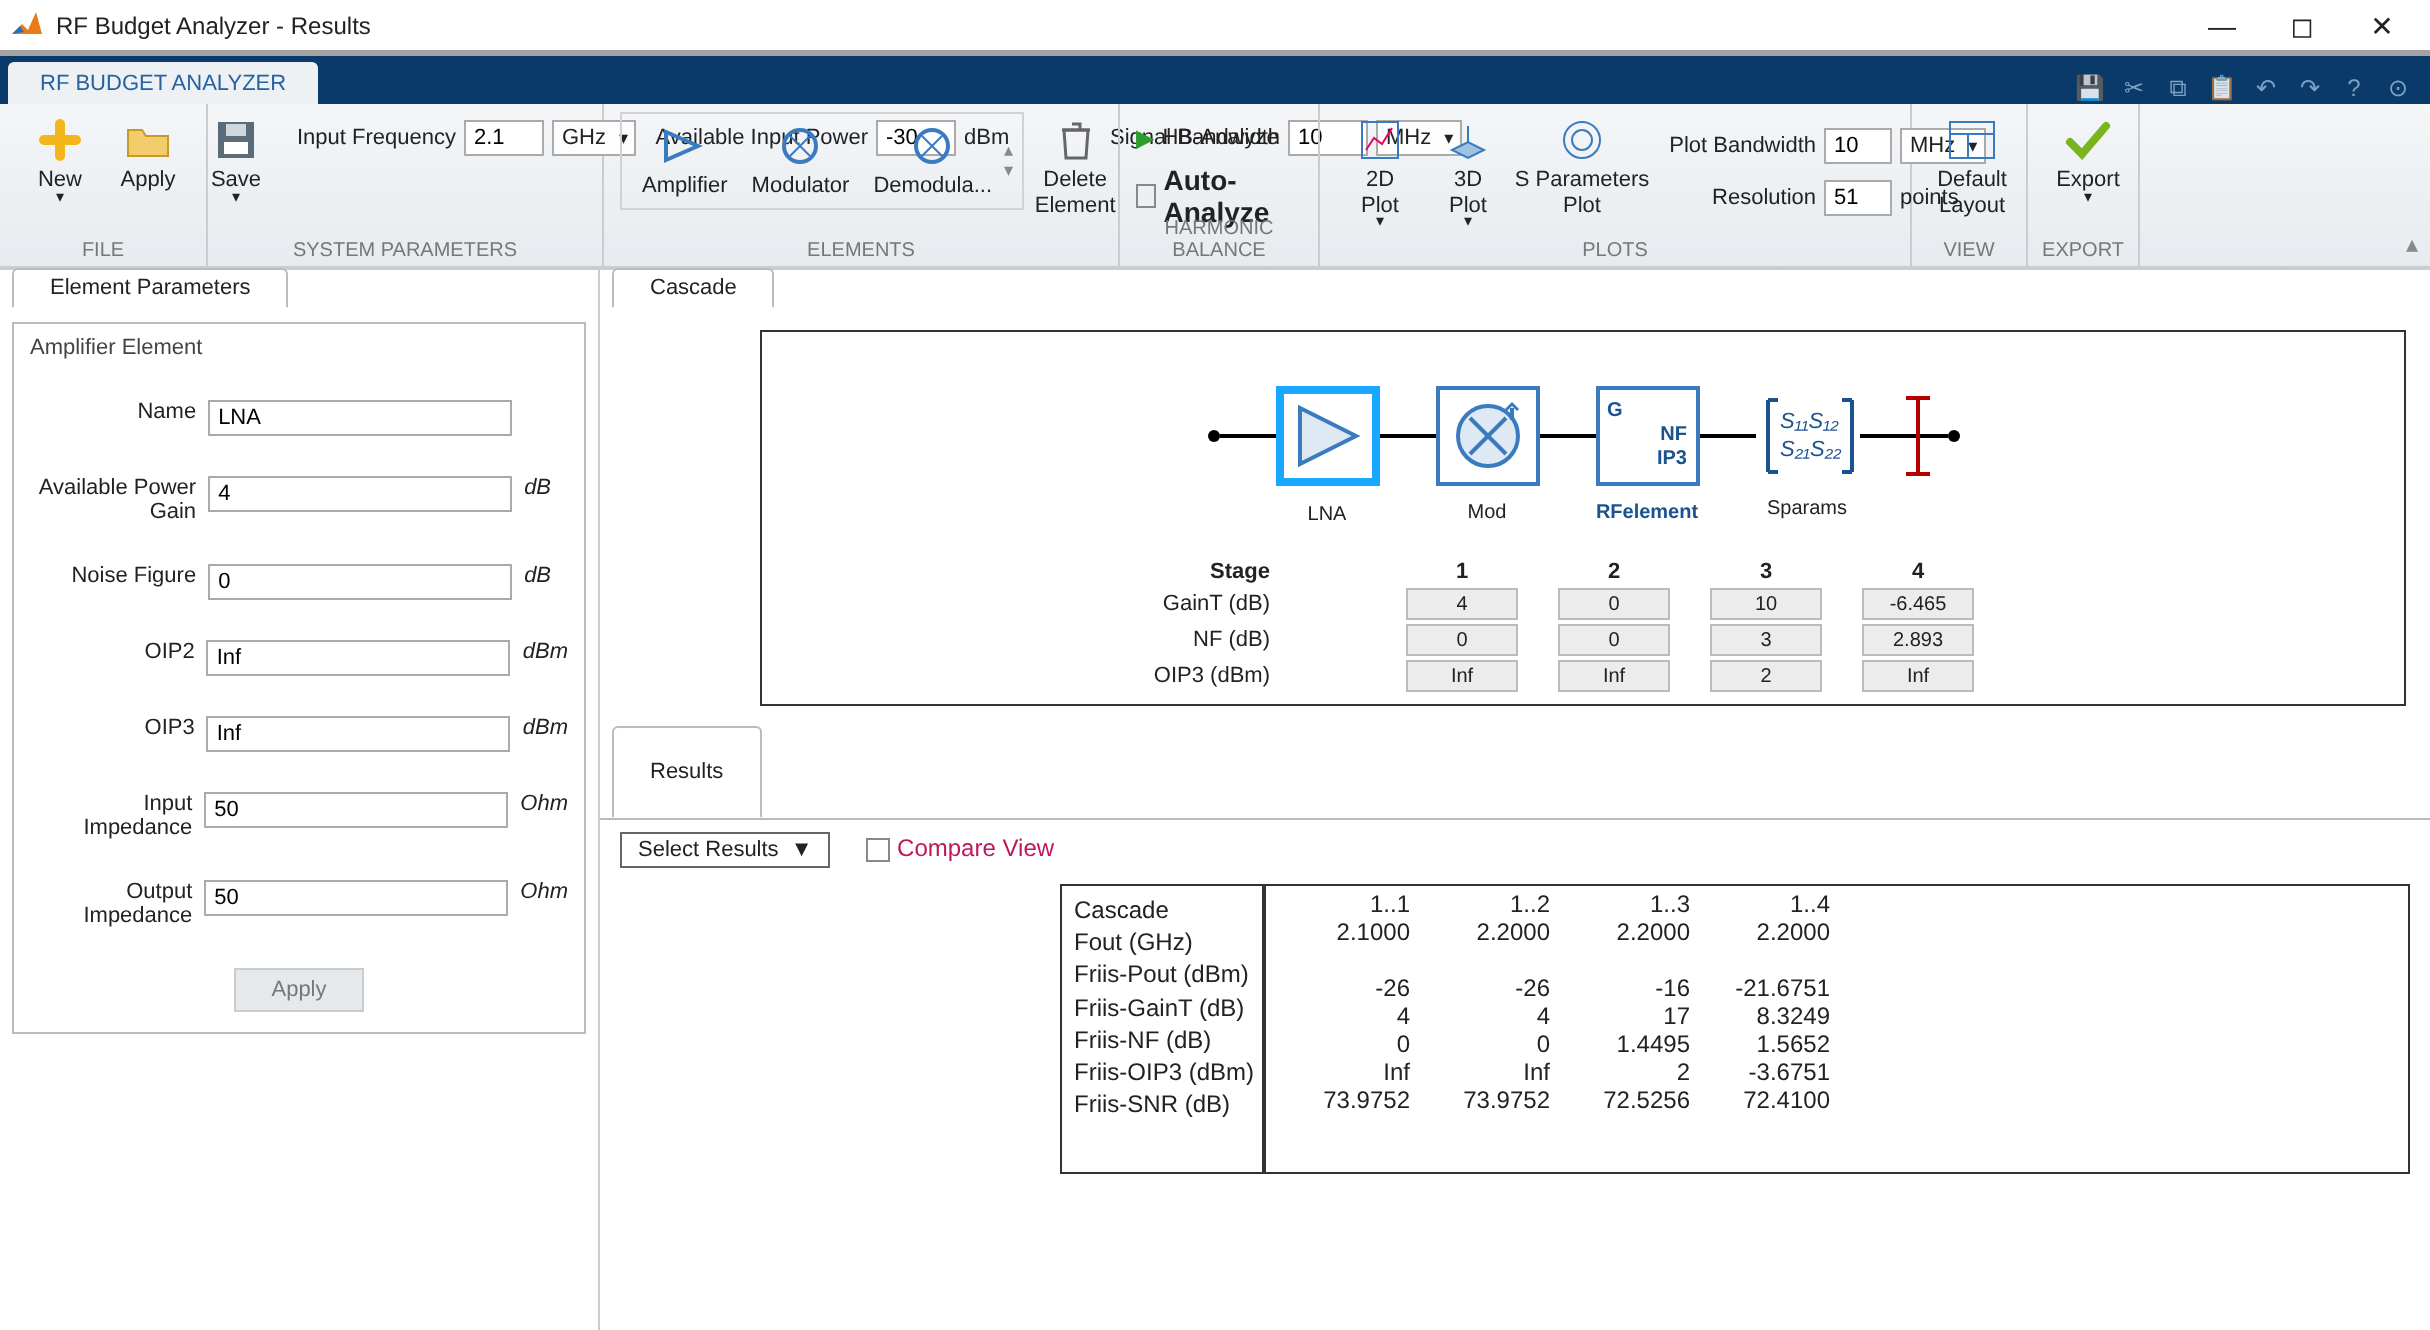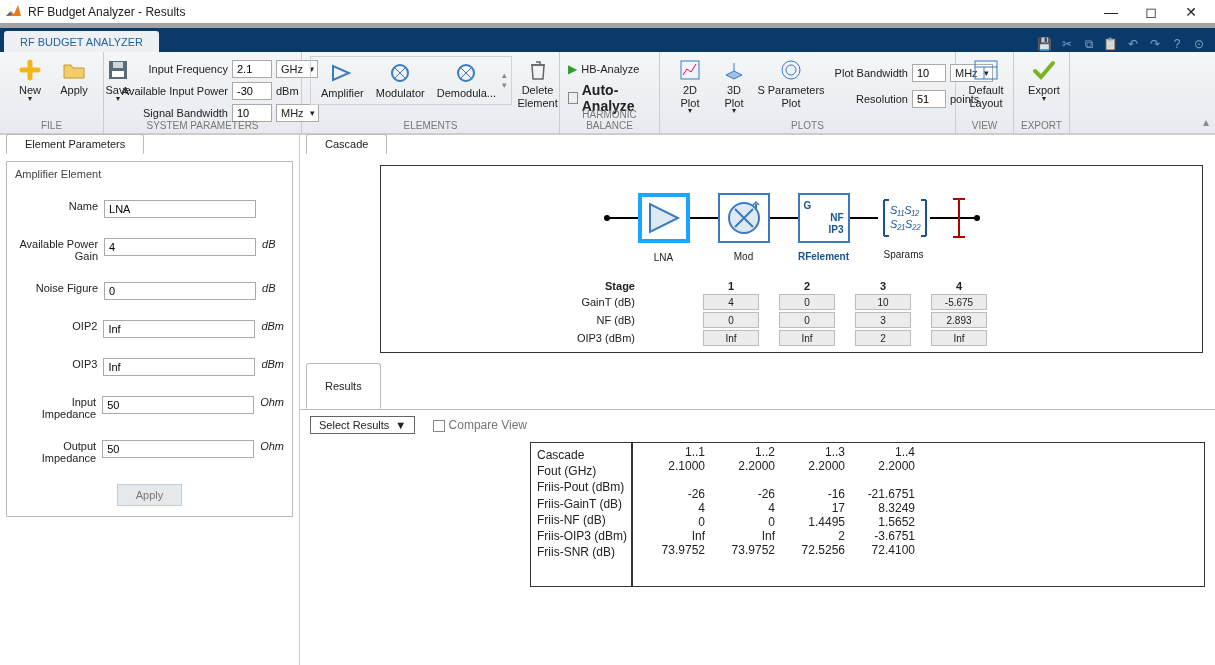--- a/index.html
+++ b/index.html
@@ -1,18 +1,18 @@
 <!DOCTYPE html>
 <html><head>
   <meta charset="utf-8">
   <style>
     * { box-sizing: border-box; font-family: "Segoe UI", Arial, sans-serif; }
     body { margin: 0; width:1215px; height:665px; overflow:hidden; background:#fff; font-size:12px; color:#222;}
     
-    .titlebar { display:flex; align-items:center; height:28px; border-bottom:5px solid #a3a3a3; padding:0 4px;}
+    .titlebar { display:flex; align-items:center; height:28px; border-bottom:3px solid #a3a3a3; padding:0 4px;}
     .app-icon { width:18px; height:18px; margin-right:6px; display:inline-flex; align-items:center; justify-content:center;}
     .titlebar-title { flex:1; font-size:12px;}
     .win-btn { width:40px; height:28px; display:inline-flex; align-items:center; justify-content:center; font-size:14px;}
     
     .ribbonband { background: linear-gradient(#0a3a6a,#0a3a6a); height:24px; display:flex; align-items:flex-end; padding:0 0 0 4px;}
     .ribbon-tab { background:#eef1f3; color:#2662a0; font-size:11px; font-weight:500; padding:5px 16px 4px; border-radius:3px 3px 0 0; margin-top:2px;}
     .ribbon-right {margin-left:auto; display:flex; gap:6px; padding-right:8px; color:#8fb4d6;}
     .ribbon-right span{width:16px; height:16px; display:inline-flex; justify-content:center; align-items:center; opacity:0.85;}
     
     .toolstrip { background:linear-gradient(#f4f6f8,#e7ebef); display:flex; border-bottom:1px solid #c9cdd1;}
@@ -133,21 +133,21 @@
             </svg>
           </span>
         <span class="lbl">Save</span>
           <span class="dd">▾</span>
       </div>
     </div>
     <div class="ts-group-title">FILE</div>
   </div>
 
   <div class="ts-group" style="width:198px;">
-    <div class="ts-inner" style="flex-direction:column; padding-top:2px;">
+    <div class="ts-inner" style="flex-direction:row; padding-top:2px;">
       <div class="param-row">
         <label style="width:116px;">Input Frequency</label>
         <input value="2.1" style="">
         <span class="unit-sel">GHz</span>
       </div>
       <div class="param-row">
         <label style="width:116px;">Available Input Power</label>
         <input value="-30" style="">
         <span class="unit">dBm</span>
       </div>
@@ -405,21 +405,21 @@
               <span class="shead">3</span>
               <span class="shead">4</span>
             </div>
         </div>
         <div class="stage-row">
             <span class="stage-label">GainT (dB)</span>
           <div class="stage-cells">
               <span class="scell">4</span>
               <span class="scell">0</span>
               <span class="scell">10</span>
-              <span class="scell">-5.675</span>
+              <span class="scell">-6.465</span>
             </div>
         </div>
         <div class="stage-row">
             <span class="stage-label">NF (dB)</span>
           <div class="stage-cells">
               <span class="scell">0</span>
               <span class="scell">0</span>
               <span class="scell">3</span>
               <span class="scell">2.893</span>
             </div>
@@ -435,21 +435,21 @@
         </div>
       </div>
     </div>
 
     <div class="results-tab"><span>Results</span></div>
     <div class="results-area">
       <span class="sel-results">
           <span>Select Results</span>
           <span>▼</span>
         </span>
-      <span style="margin-left:14px;"><span class="chk"></span><span style="color:#737373;">Compare View</span></span>
+      <span style="margin-left:14px;"><span class="chk"></span><span style="color:#be185d;">Compare View</span></span>
 
       <div class="res-table">
         <div class="res-lcol">
           <div>Cascade</div>
           <div>Fout (GHz)</div>
           <div></div>
           <div>Friis-Pout (dBm)</div>
           <div>Friis-GainT (dB)</div>
           <div>Friis-NF (dB)</div>
           <div>Friis-OIP3 (dBm)</div>

